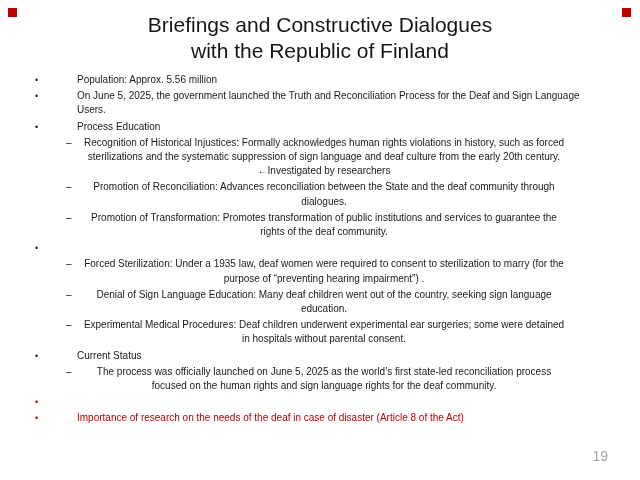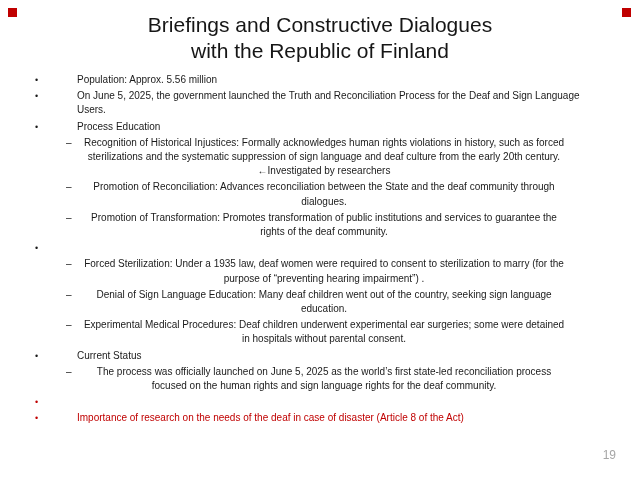--- a/index.html
+++ b/index.html
@@ -40,22 +40,22 @@
   .row.lvl1{padding-left:35px;}
   .row.lvl1 .marker{flex:none;width:22px;font-size:9px;}
   .row.lvl2{padding-left:66px;}
   .row.lvl2 .marker{flex:none;width:16px;}
   .row.lvl1 .text{flex:none;max-width:506px;padding-left:20px;}
   .row.lvl2 .text{flex:none;max-width:484px;text-align:center;}
   .row.red{color:var(--accent-red,#c00000);}
   .page-number{
     position:absolute;
     top:448px;
-    right:24px;
-    font-size:12px;
+    right:32px;
+    font-size:14px;
     color:var(--page-num-gray,#a6a6a6);
   }
 </style>
 </head>
 <body>
 
 <div class="slide">
 
   <div class="corner-marker left" style="background: rgb(192, 0, 0);"></div>
   <div class="corner-marker right" style="background: rgb(192, 0, 0);"></div>

